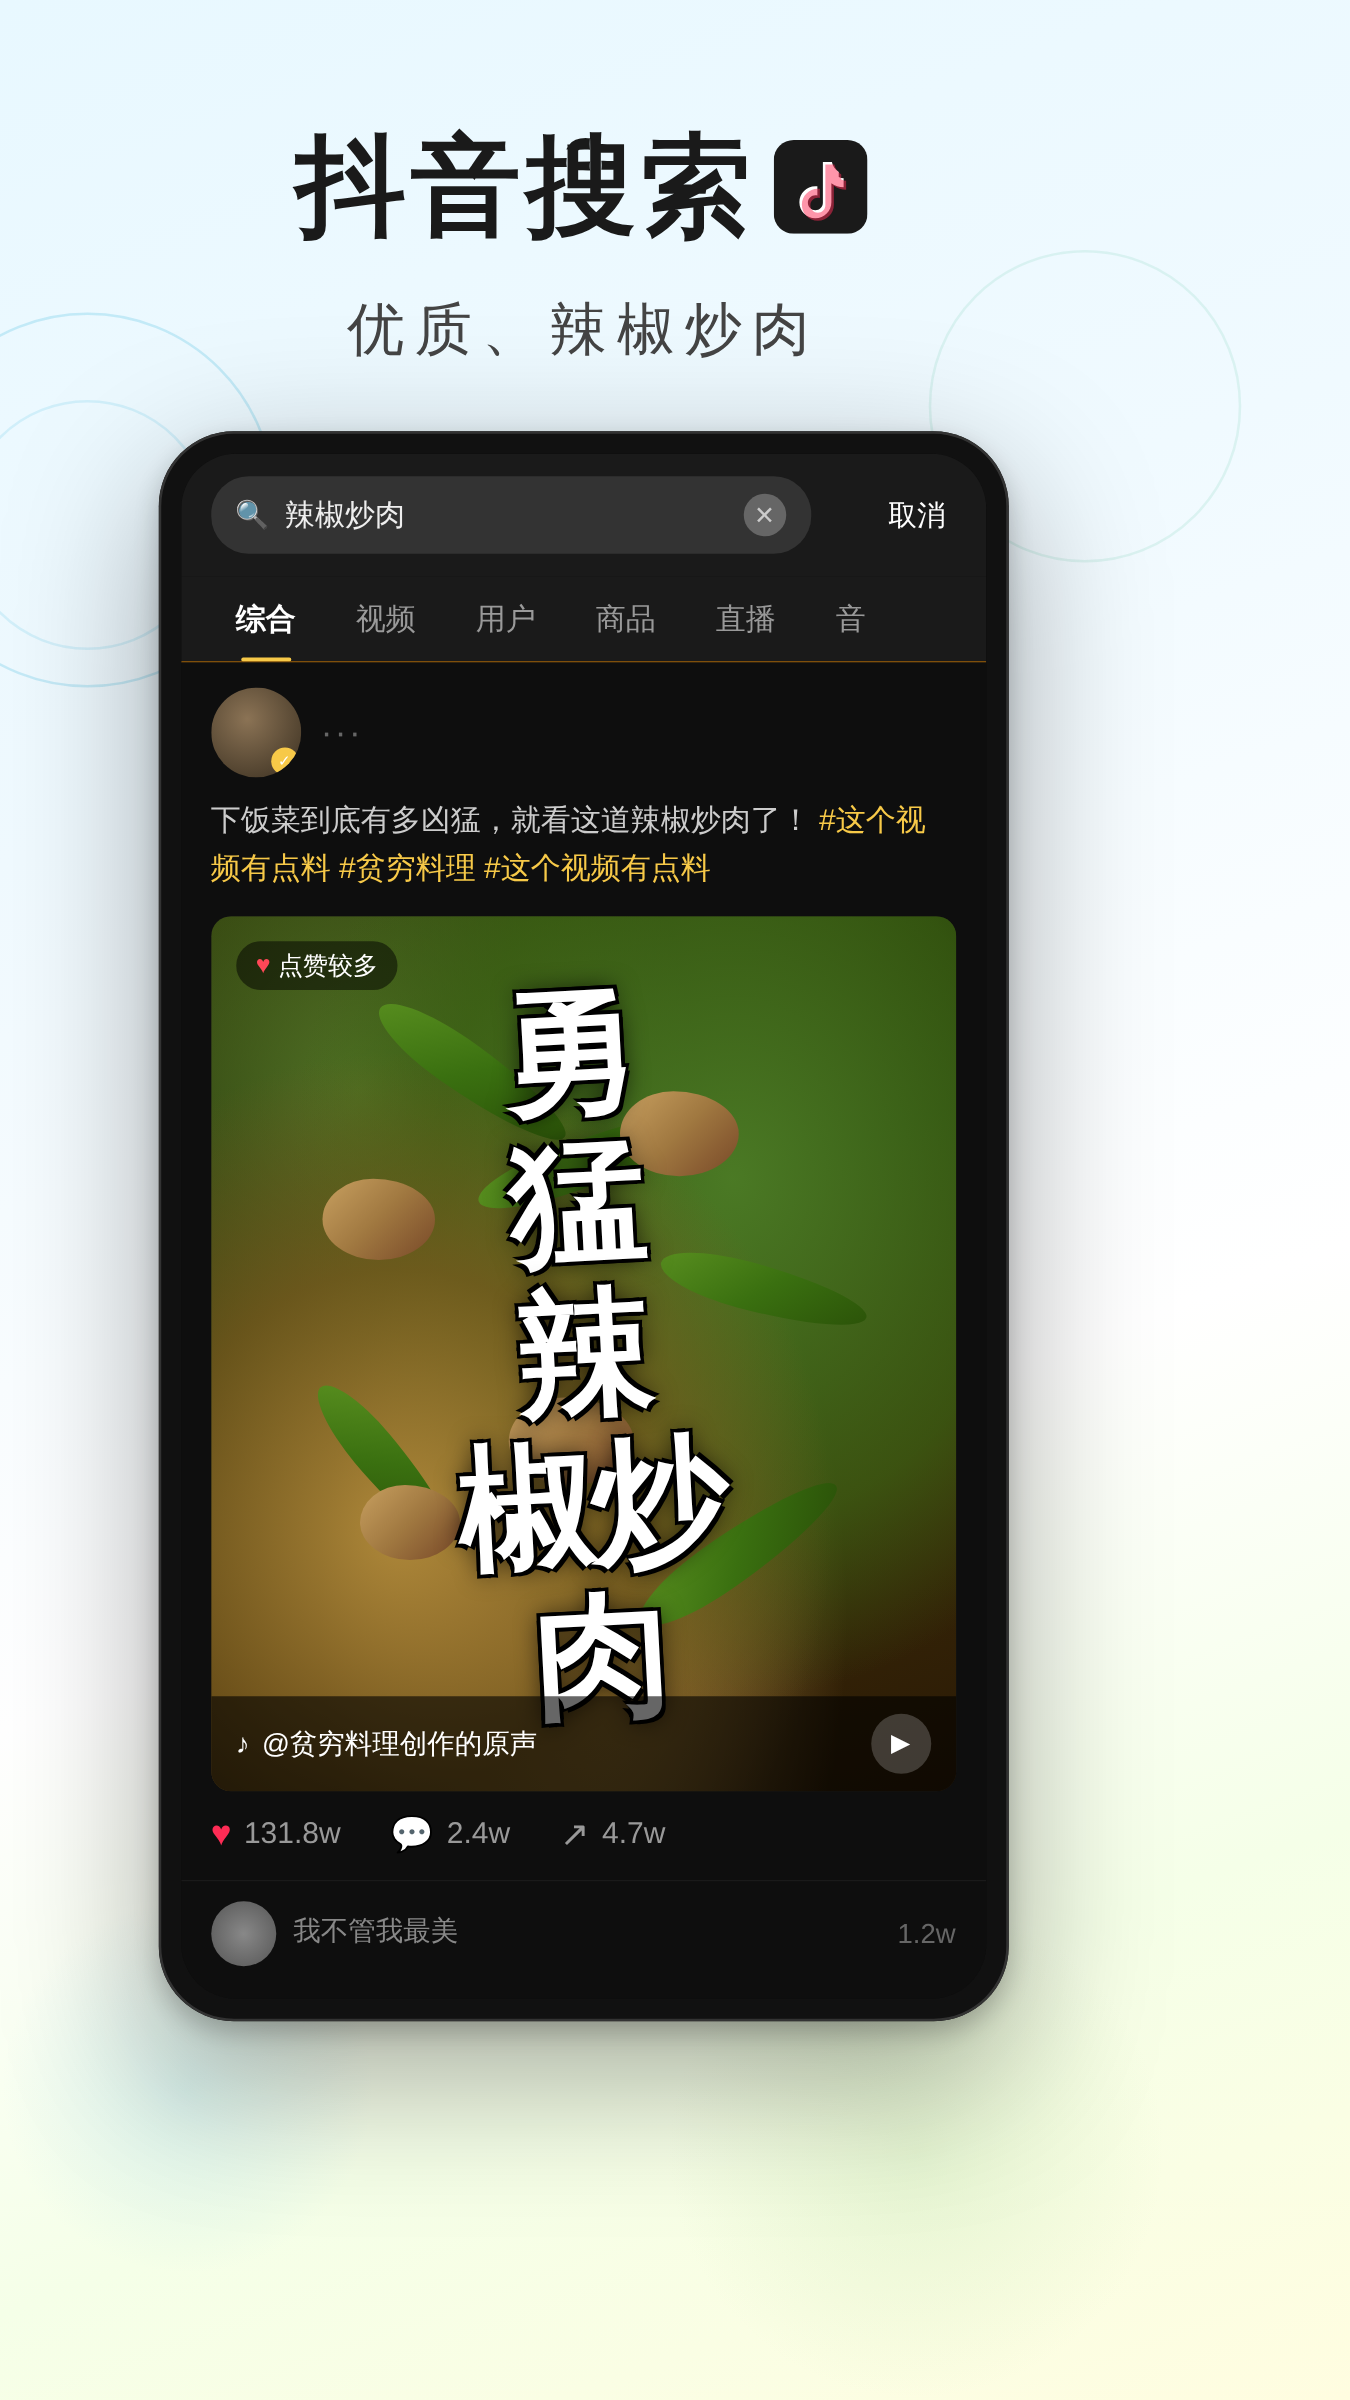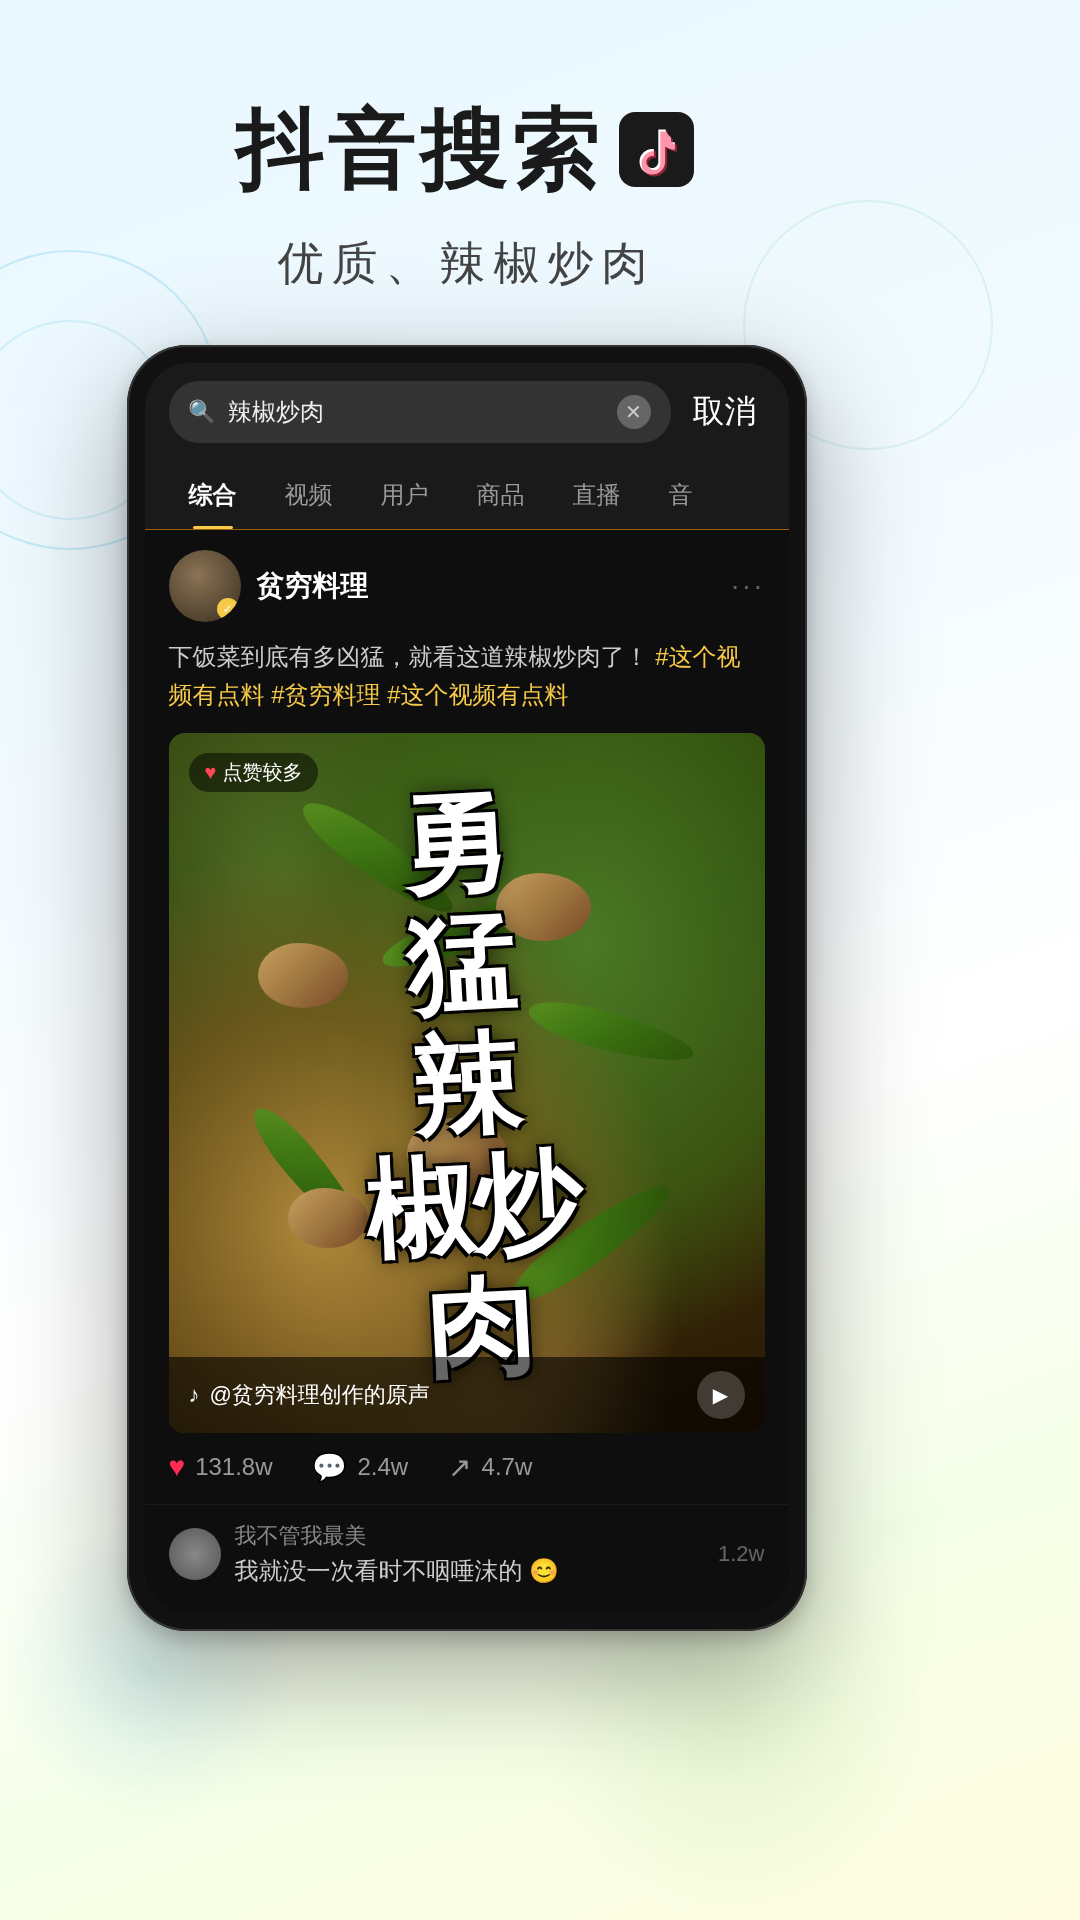--- a/index.html
+++ b/index.html
@@ -170,23 +170,24 @@
       border-radius: 50%;
       display: flex;
       align-items: center;
       justify-content: center;
       color: #ccc;
       font-size: 20px;
     }
 
     .cancel-btn {
       color: #fff;
-      font-size: 32px;
+      font-size: 23px;
       white-space: nowrap;
       padding: 0 8px;
+      margin-left: 40px;
     }
 
     
     .tabs-row {
       background: #1a1a1a;
       display: flex;
       padding: 0 20px;
       border-bottom: 1px solid #a16207;
     }
 
@@ -524,21 +525,20 @@
           <div class="tab-item">音</div>
         </div>
 
         <div class="content-area">
 
           <div class="user-card">
             <div class="user-avatar">
               <div class="avatar-img"></div>
               <div class="verified-badge">✓</div>
             </div>
-            <span class="user-name">贫穷料理</span>
             <span class="more-btn">···</span>
           </div>
 
           <div class="post-text">
             <span>下饭菜到底有多凶猛，就看这道辣椒炒肉了！</span>
             <span class="hashtag"> #这个视频有点料</span>
             <span class="hashtag"> #贫穷料理</span>
             <span class="hashtag"> #这个视频有点料</span>
           </div>
 
@@ -593,21 +593,20 @@
             </div>
           </div>
 
         </div>
 
         <div class="comment-preview">
           <div class="comment-row">
             <div class="comment-avatar"></div>
             <div class="comment-content">
               <div class="comment-name">我不管我最美</div>
-              <div class="comment-text">我就没一次看时不咽唾沫的 😊</div>
             </div>
             <div class="comment-likes">1.2w</div>
           </div>
         </div>
 
       </div>
     </div>
   </div>
 
 </div>

